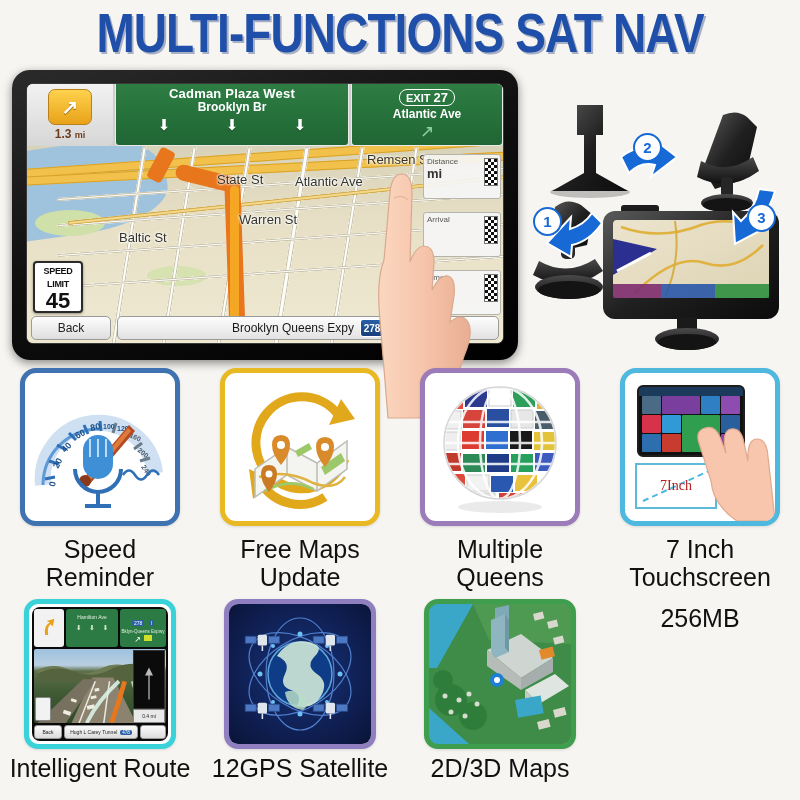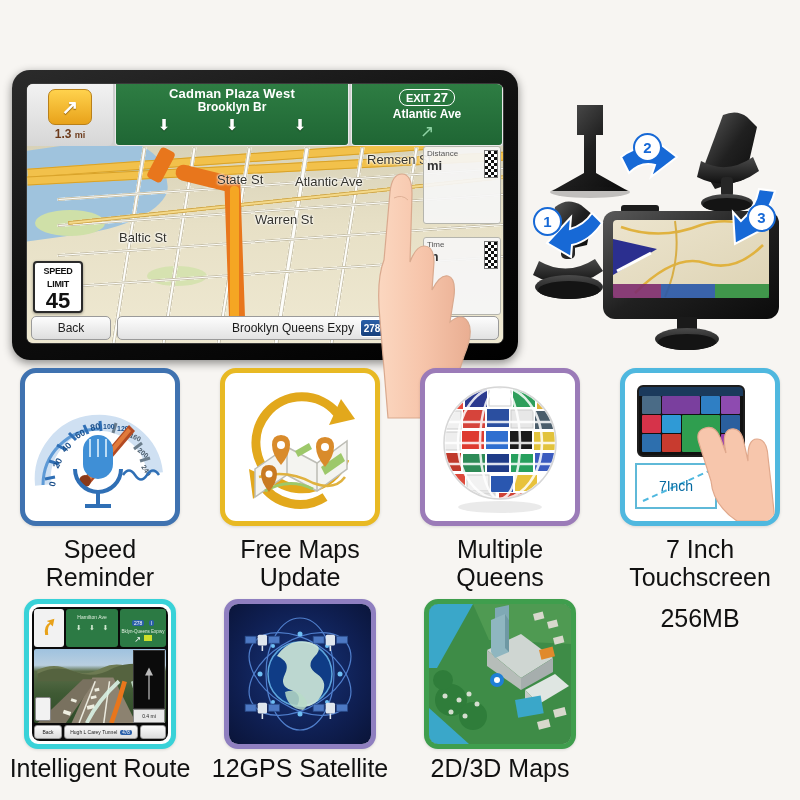--- a/index.html
+++ b/index.html
@@ -85,21 +85,21 @@
   .routeline.core{background:#f5a623;}
   .lbl{position:absolute;font-size:13px;color:#33322c;font-weight:normal;
        text-shadow:0 0 3px #fff,0 0 3px #fff,0 0 2px #fff;white-space:nowrap;}
   .speedlimit{
     position:absolute;left:6px;bottom:30px;width:46px;height:48px;background:#fff;
     border:2px solid #2a2a2a;border-radius:4px;text-align:center;
     font-weight:bold;color:#111;box-shadow:0 1px 3px rgba(0,0,0,.4);
   }
   .speedlimit .t{font-size:9px;line-height:10px;margin-top:3px;letter-spacing:-.3px;}
   .speedlimit .v{font-size:22px;line-height:22px;margin-top:1px;}
-  .sidepanel{position:absolute;right:2px;top:0;width:78px;bottom:28px;display:flex;flex-direction:column;gap:13px;}
+  .sidepanel{position:absolute;right:2px;top:8px;width:78px;bottom:28px;display:flex;flex-direction:column;gap:13px;}
   .spbox{flex:1;background:rgba(245,245,245,.93);border:1px solid #b5b5ad;border-radius:3px;
          font-size:9px;color:#333;padding:2px 3px;position:relative;overflow:hidden;}
   .spbox .cap{font-size:8px;color:#555;}
   .spbox .val{font-size:13px;font-weight:bold;}
   .flag{position:absolute;right:2px;top:3px;width:12px;height:26px;
     background:
       repeating-conic-gradient(#111 0% 25%,#fff 0% 50%) 0 0/6px 6px;
     border:1px solid #777;}
   .botbar{position:absolute;left:0;right:0;bottom:2px;height:26px;display:flex;align-items:center;gap:6px;padding:0 4px;}
   .backbtn{
@@ -154,21 +154,21 @@
   
   .mini-dev{position:absolute;left:12px;top:12px;width:104px;height:68px;
             background:#111;border-radius:6px;border:2px solid #1d1d1d;overflow:hidden;}
   .tilegrid{position:absolute;left:3px;top:9px;right:3px;bottom:3px;display:grid;
             grid-template-columns:repeat(5,1fr);grid-template-rows:repeat(3,1fr);gap:1px;}
   .tile{border-radius:1px;}
   .inchbox{position:absolute;left:10px;bottom:12px;width:78px;height:42px;
            border:2px solid #5fb9d8;background:#fff;}
   .inchtxt{position:absolute;left:0;top:0;width:100%;height:100%;
            display:flex;align-items:center;justify-content:center;
-           font-size:14px;color:#0369a1;}
+           font-size:14px;color:#b91c1c;font-family:Liberation Serif, serif;}
 
   
   .rt-screen{position:absolute;inset:3px;background:#0a0a0a;border-radius:8px;overflow:hidden;}
   .rt-top{position:absolute;left:2px;right:2px;top:2px;height:38px;display:flex;gap:2px;}
   .rt-turn{width:30px;background:#f2f2f2;border-radius:3px;display:flex;flex-direction:column;
            align-items:center;justify-content:center;}
   .rt-sign{flex:1;background:#2c7a44;border-radius:3px;position:relative;}
   .rt-3d{position:absolute;left:2px;right:2px;top:42px;bottom:18px;
          background:linear-gradient(#9fc2df 0%,#b9cfe0 22%,#5c6f4a 30%,#3f5a34 60%,#2e4a28 100%);
          border-radius:2px;overflow:hidden;}
@@ -188,20 +188,23 @@
   .ramtxt{position:absolute;inset:0;display:flex;align-items:center;justify-content:center;
           font-size:27px;letter-spacing:5px;color:#6fd6f7;
           font-family:"Liberation Sans",sans-serif;
           text-shadow:0 0 8px #2ea7e0,0 0 16px #1d7fc0;}
 </style>
 </head>
 <body>
 
 <div id="root">
 
+  <div class="title-bar">
+    <div class="title-text">MULTI-FUNCTIONS SAT NAV</div>
+  </div>
 
   <div class="device">
     <div class="device-inner">
       <div class="screen">
 
         <div class="signbar">
           <div class="turnbox">
             <div class="turnicon">↗</div>
             <div class="turndist">
               <span>1.3</span>
@@ -250,33 +253,38 @@
           <div class="road y" style="left:40px;top:52px;width:440px;height:4px;transform:rotate(-6deg)"></div>
 
           <div class="routeline" style="left:126px;top:2px;width:16px;height:34px;transform:rotate(28deg)"></div>
           <div class="routeline" style="left:148px;top:24px;width:60px;height:16px;border-radius:10px;transform:rotate(14deg)"></div>
           <div class="routeline" style="left:200px;top:34px;width:16px;height:160px;transform:rotate(-2deg)"></div>
           <div class="routeline core" style="left:203px;top:40px;width:9px;height:150px;"></div>
 
           <div class="lbl" style="left:340px;top:6px">Remsen St</div>
           <div class="lbl" style="left:190px;top:26px">State St</div>
           <div class="lbl" style="left:268px;top:28px">Atlantic Ave</div>
-          <div class="lbl" style="left:228px;top:66px">Warren St</div>
+          <div class="lbl" style="left:212px;top:66px">Warren St</div>
           <div class="lbl" style="left:92px;top:84px">Baltic St</div>
 
           <div class="speedlimit">
             <div class="t">SPEED</div>
             <div class="t">LIMIT</div>
             <div class="v">45</div>
           </div>
 
           <div class="sidepanel">
             <div class="spbox">
               <div class="cap">Distance</div>
               <div class="val">mi</div>
+              <div class="flag"></div>
+            </div>
+            <div class="spbox">
+              <div class="cap">Arrival</div>
+              <div class="val"></div>
               <div class="flag"></div>
             </div>
             <div class="spbox">
               <div class="cap">Time</div>
               <div class="val">m</div>
               <div class="flag"></div>
             </div>
           </div>
 
           <div class="botbar">

